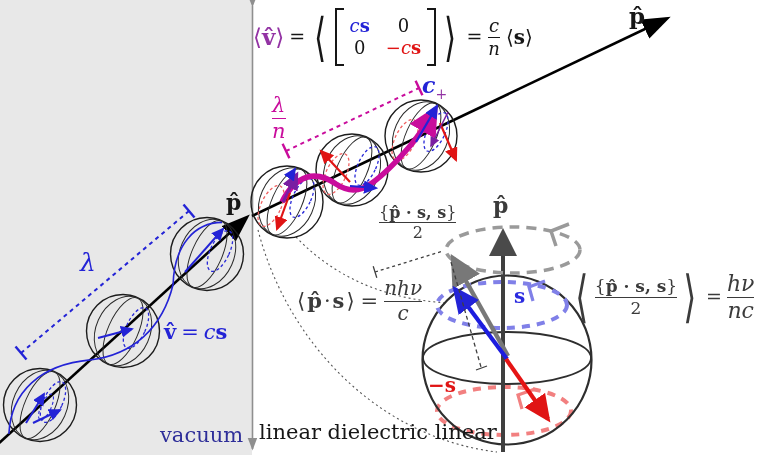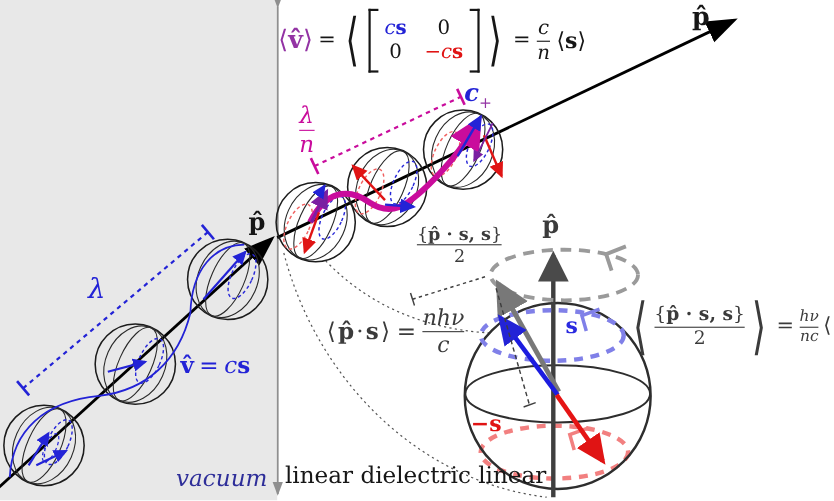--- a/index.html
+++ b/index.html
@@ -246,25 +246,25 @@
 
 <div class="lbl row dg" style="left:571px;top:272px;font-size:17px;gap:2px;">
   <span class="bigang" style="font-size:56px;">⟨</span>
   <span class="frac">
     <span><span>{</span><span class="bf">p̂ · s, s</span><span>}</span></span>
     <span class="bar"></span>
     <span>2</span>
   </span>
   <span class="bigang" style="font-size:56px;">⟩</span>
   <span style="margin:0 3px;font-size:19px;">=</span>
-  <span class="frac it" style="font-size:14px;">
+  <span class="frac it" style="font-size:22px;">
     <span>hν</span>
       <span class="bar"></span>
       <span>nc</span>
   </span>
   <span style="font-size:19px;margin-left:2px;"><span class="ang">⟨</span></span>
 </div>
 
 <div class="lbl bf" style="left:514px;top:286px;font-size:20px;color:#2a2ae0;">s</div>
 <div class="lbl bf red" style="left:428px;top:375px;font-size:20px;">−s</div>
 
-<div class="lbl navy" style="left:160px;top:424px;font-size:21px;font-style:italic;">vacuum</div>
+<div class="lbl navy" style="left:160px;top:424px;font-size:21px;">vacuum</div>
 <div class="lbl ink" style="left:259px;top:421px;font-size:21px;">linear dielectric linear</div>
 
 </body></html>

